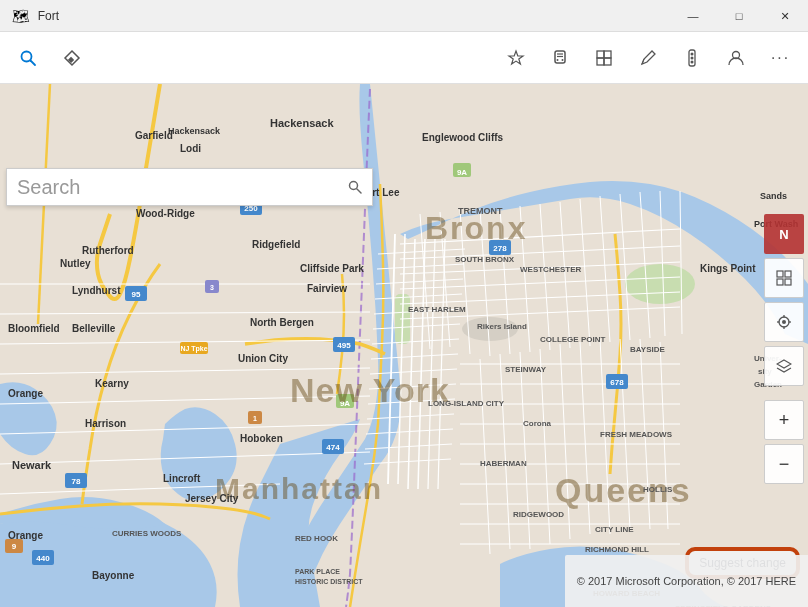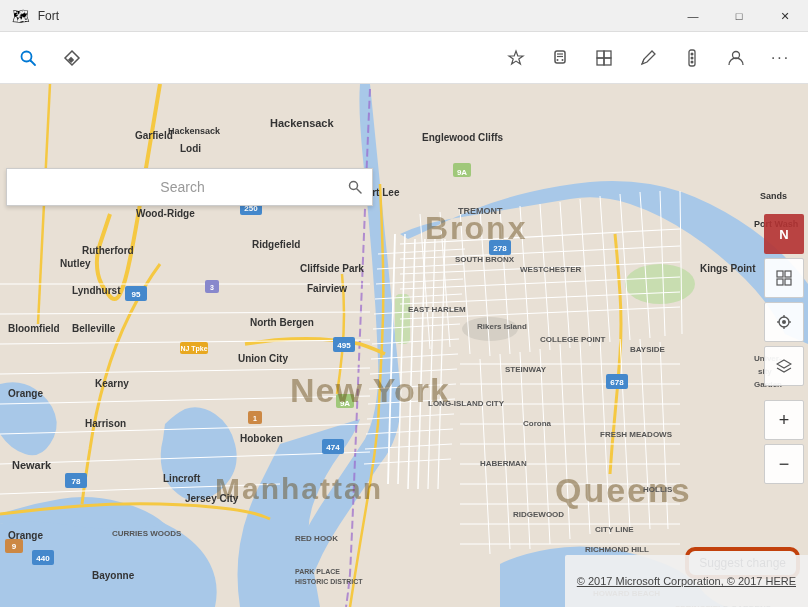--- a/index.html
+++ b/index.html
@@ -82,24 +82,23 @@
       background: #fff;
       border: 1px solid #ccc;
       height: 38px;
       padding: 0 10px;
       box-shadow: 0 2px 4px rgba(0,0,0,0.15);
     }
     .search-input {
       flex: 1;
       border: none;
       outline: none;
-      font-size: 14px;
+      font-size: 20px;
       color: #333;
       background: transparent;
-      text-align: center;
     }
     .search-input::placeholder { color: #999; }
     .search-icon-btn {
       background: transparent;
       border: none;
       cursor: pointer;
       color: #555;
       font-size: 14px;
       display: flex;
       align-items: center;
@@ -157,21 +156,20 @@
     .bottom-bar {
       position: absolute;
       bottom: 0;
       right: 0;
       background: rgba(240,240,240,0.92);
       padding: 20px 12px;
       font-size: 11px;
       color: #444;
       z-index: 20;
       border-top-left-radius: 2px;
-      text-decoration: underline;
     }
     .suggest-change {
       position: absolute;
       bottom: 28px;
       right: 8px;
       background: rgba(240,240,240,0.95);
       border: 4px solid #c2410c;
       padding: 5px 10px;
       font-size: 12px;
       color: #0f172a;

